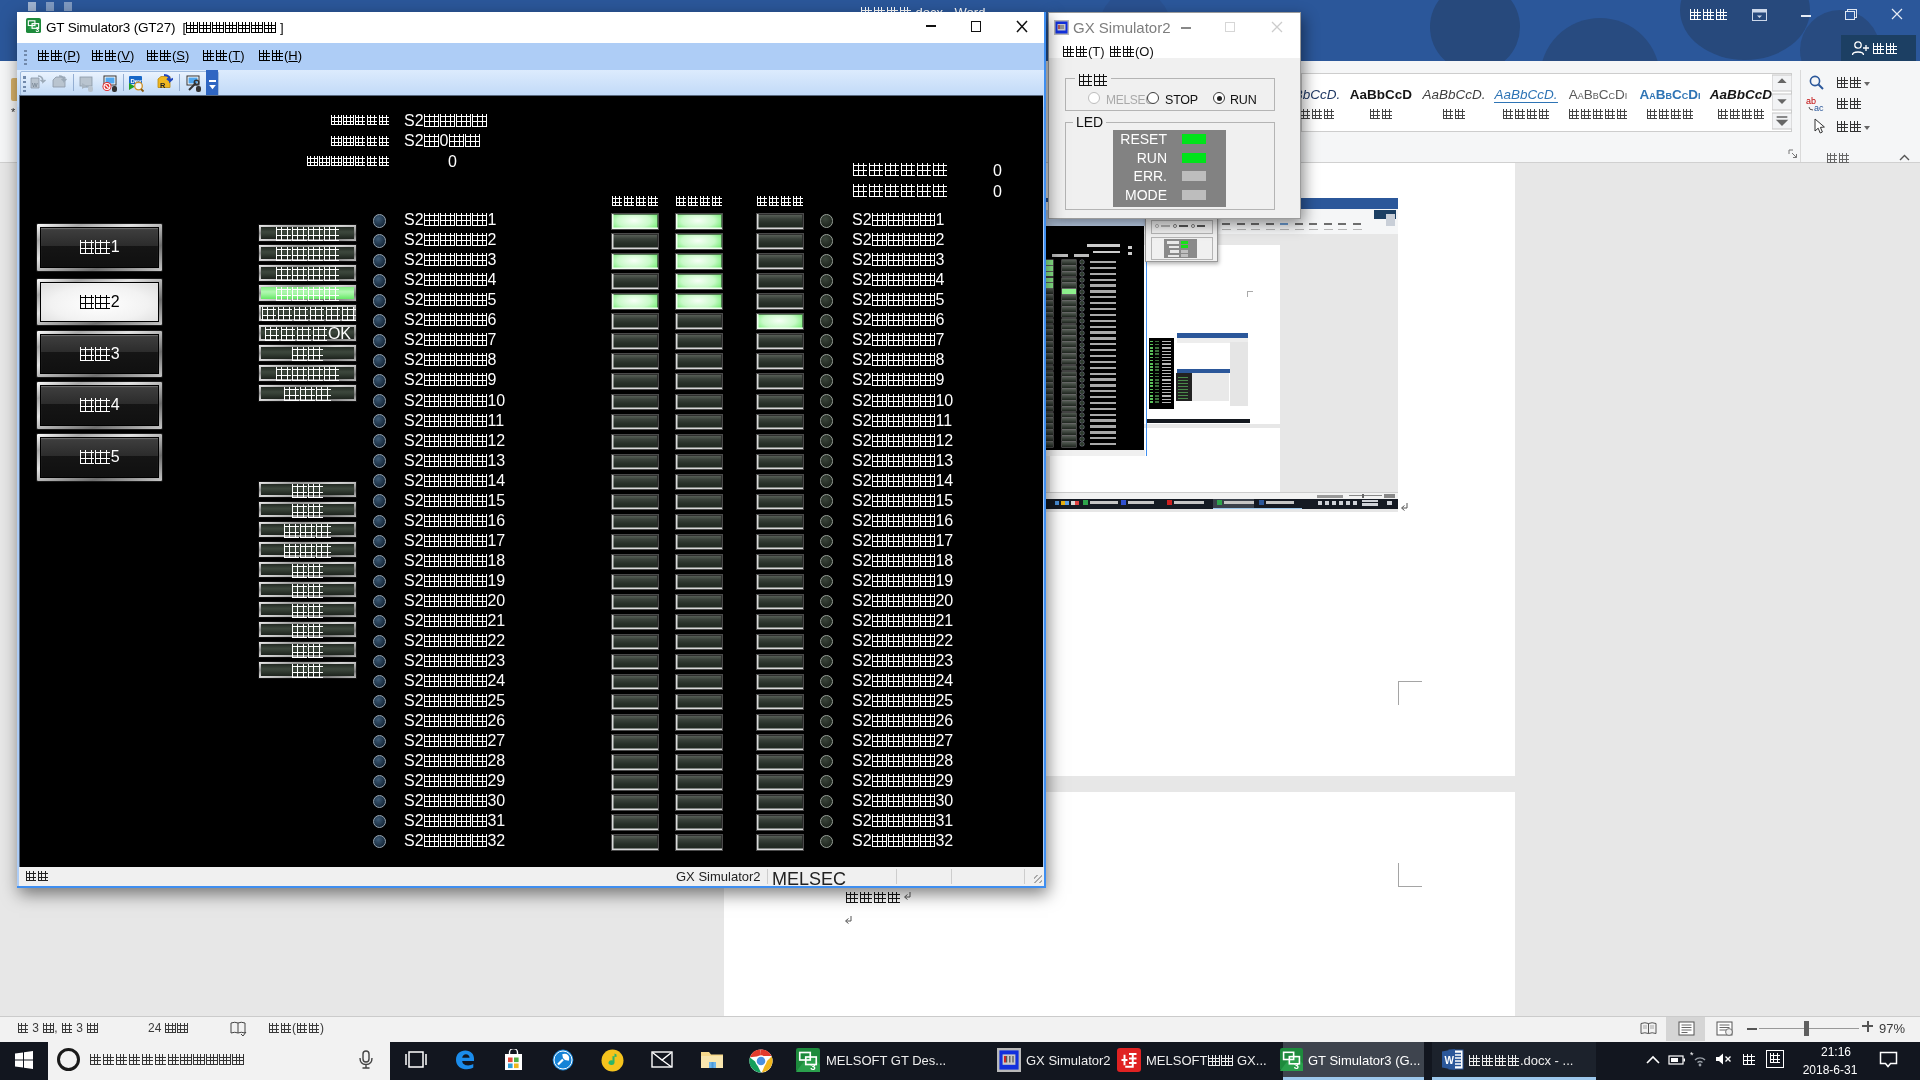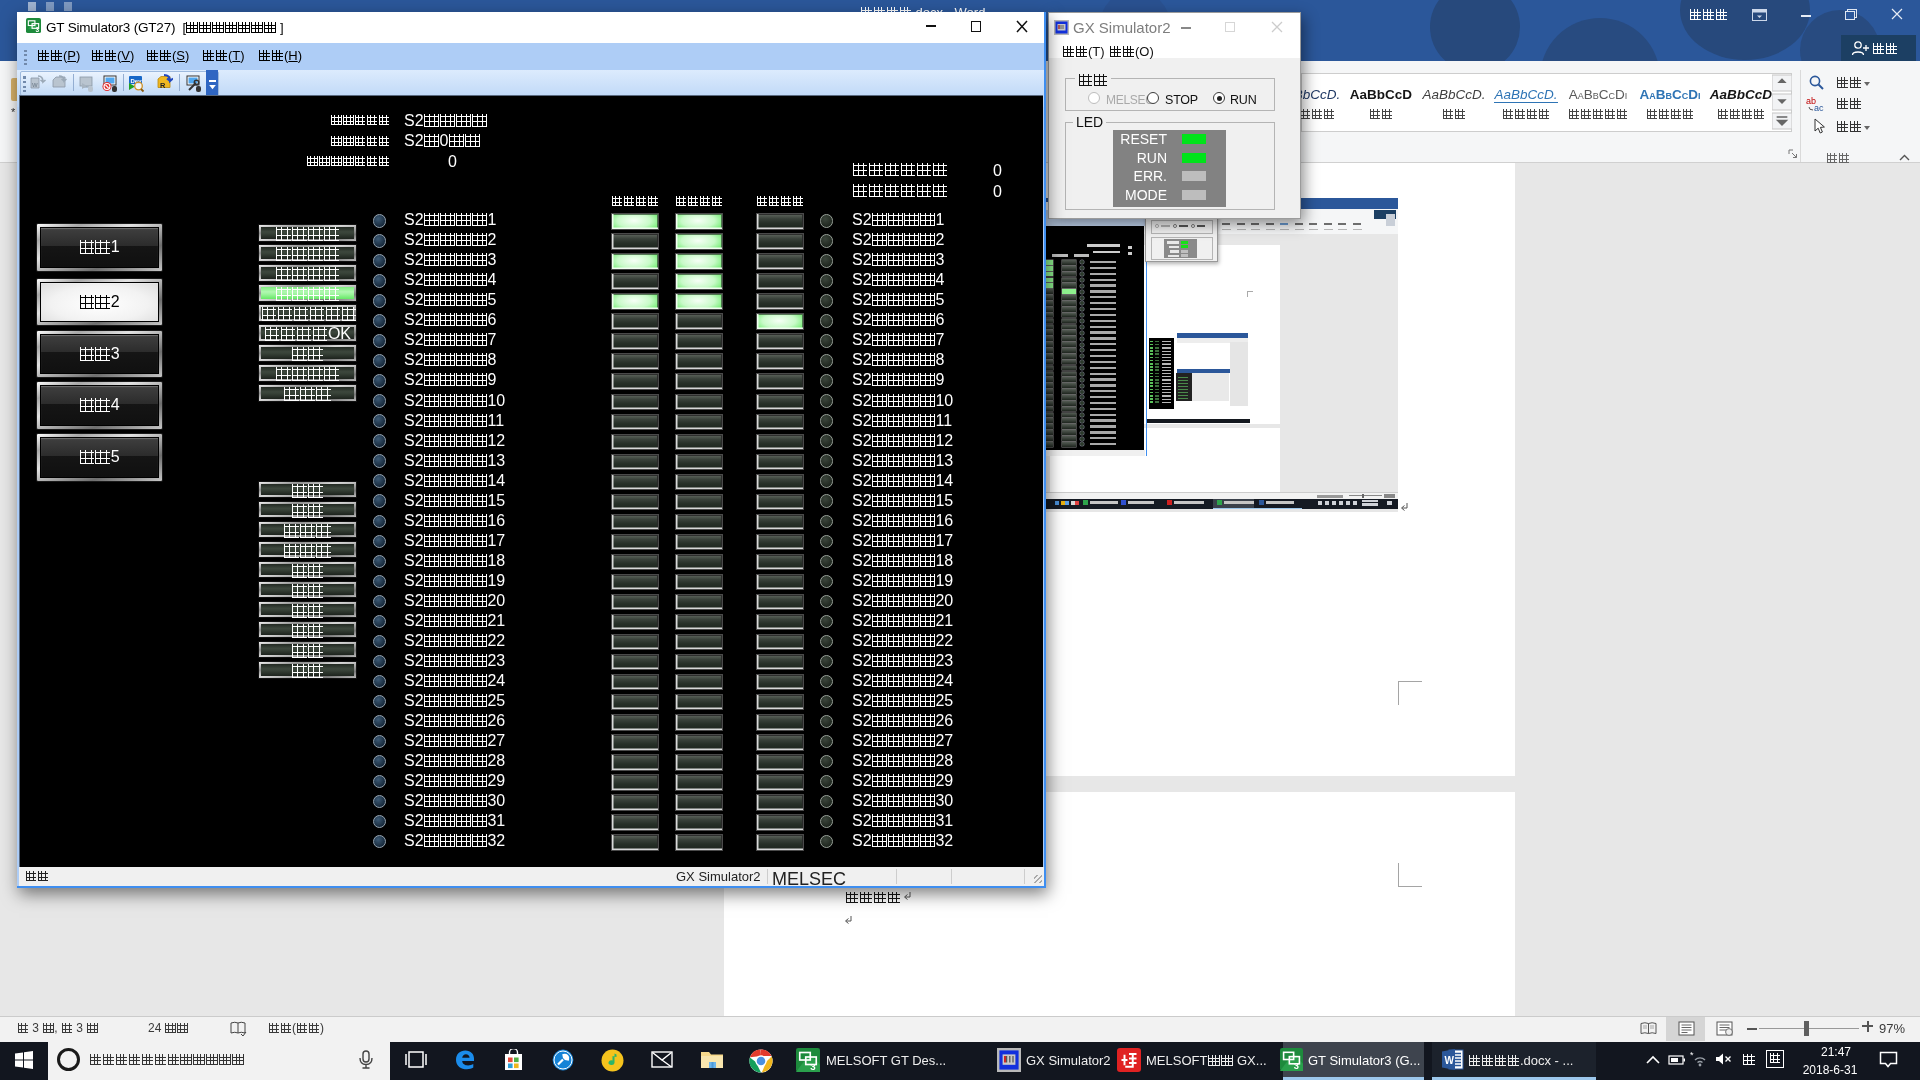--- a/index.html
+++ b/index.html
@@ -944,17 +944,17 @@
       <text x="0" y="7" font-size="9" fill="#fff">*</text>
       <path d="M5 9 a7 7 0 0 1 10 0 M7.5 11.5 a4 4 0 0 1 5 0" stroke="#9aa0a8" stroke-width="1.4" fill="none"></path>
       <circle cx="10" cy="14" r="1.4" fill="#9aa0a8"></circle>
     </svg>
     <svg class="a" style="left:1715px;top:1052px" width="17" height="14" viewBox="0 0 17 14">
       <path d="M1 5 h3 L8 1.5 V12.5 L4 9 H1z" fill="#fff"></path>
       <path d="M10.5 4.5 L15.5 9.5 M15.5 4.5 L10.5 9.5" stroke="#fff" stroke-width="1.4"></path>
     </svg>
     <div class="a t" style="left:1742px;top:1052px;font-size:14px;color:#fff"><i class="cj c14"></i></div>
     <div class="a" style="left:1766px;top:1050px;width:18px;height:18px;border:1.5px solid #fff;color:#fff;text-align:center;line-height:15px;font-size:12px"><i class="cj c12"></i></div>
-    <div class="a t" style="left:1813px;top:1046px;width:46px;font-size:12px;color:#fff;text-align:center">21:47</div>
+    <div class="a t" style="left:1813px;top:1046px;width:46px;font-size:12px;color:#fff;text-align:center">21:16</div>
     <div class="a t" style="left:1800px;top:1064px;width:60px;font-size:12px;color:#fff;text-align:center">2018-6-31</div>
     <svg class="a" style="left:1879px;top:1051px" width="19" height="18" viewBox="0 0 19 18">
       <path d="M1.5 1.5 h16 v11 h-6 l-2.5 3 -2.5-3 h-5z" fill="none" stroke="#fff" stroke-width="1.5"></path>
     </svg>
   </div>
 </body></html>

